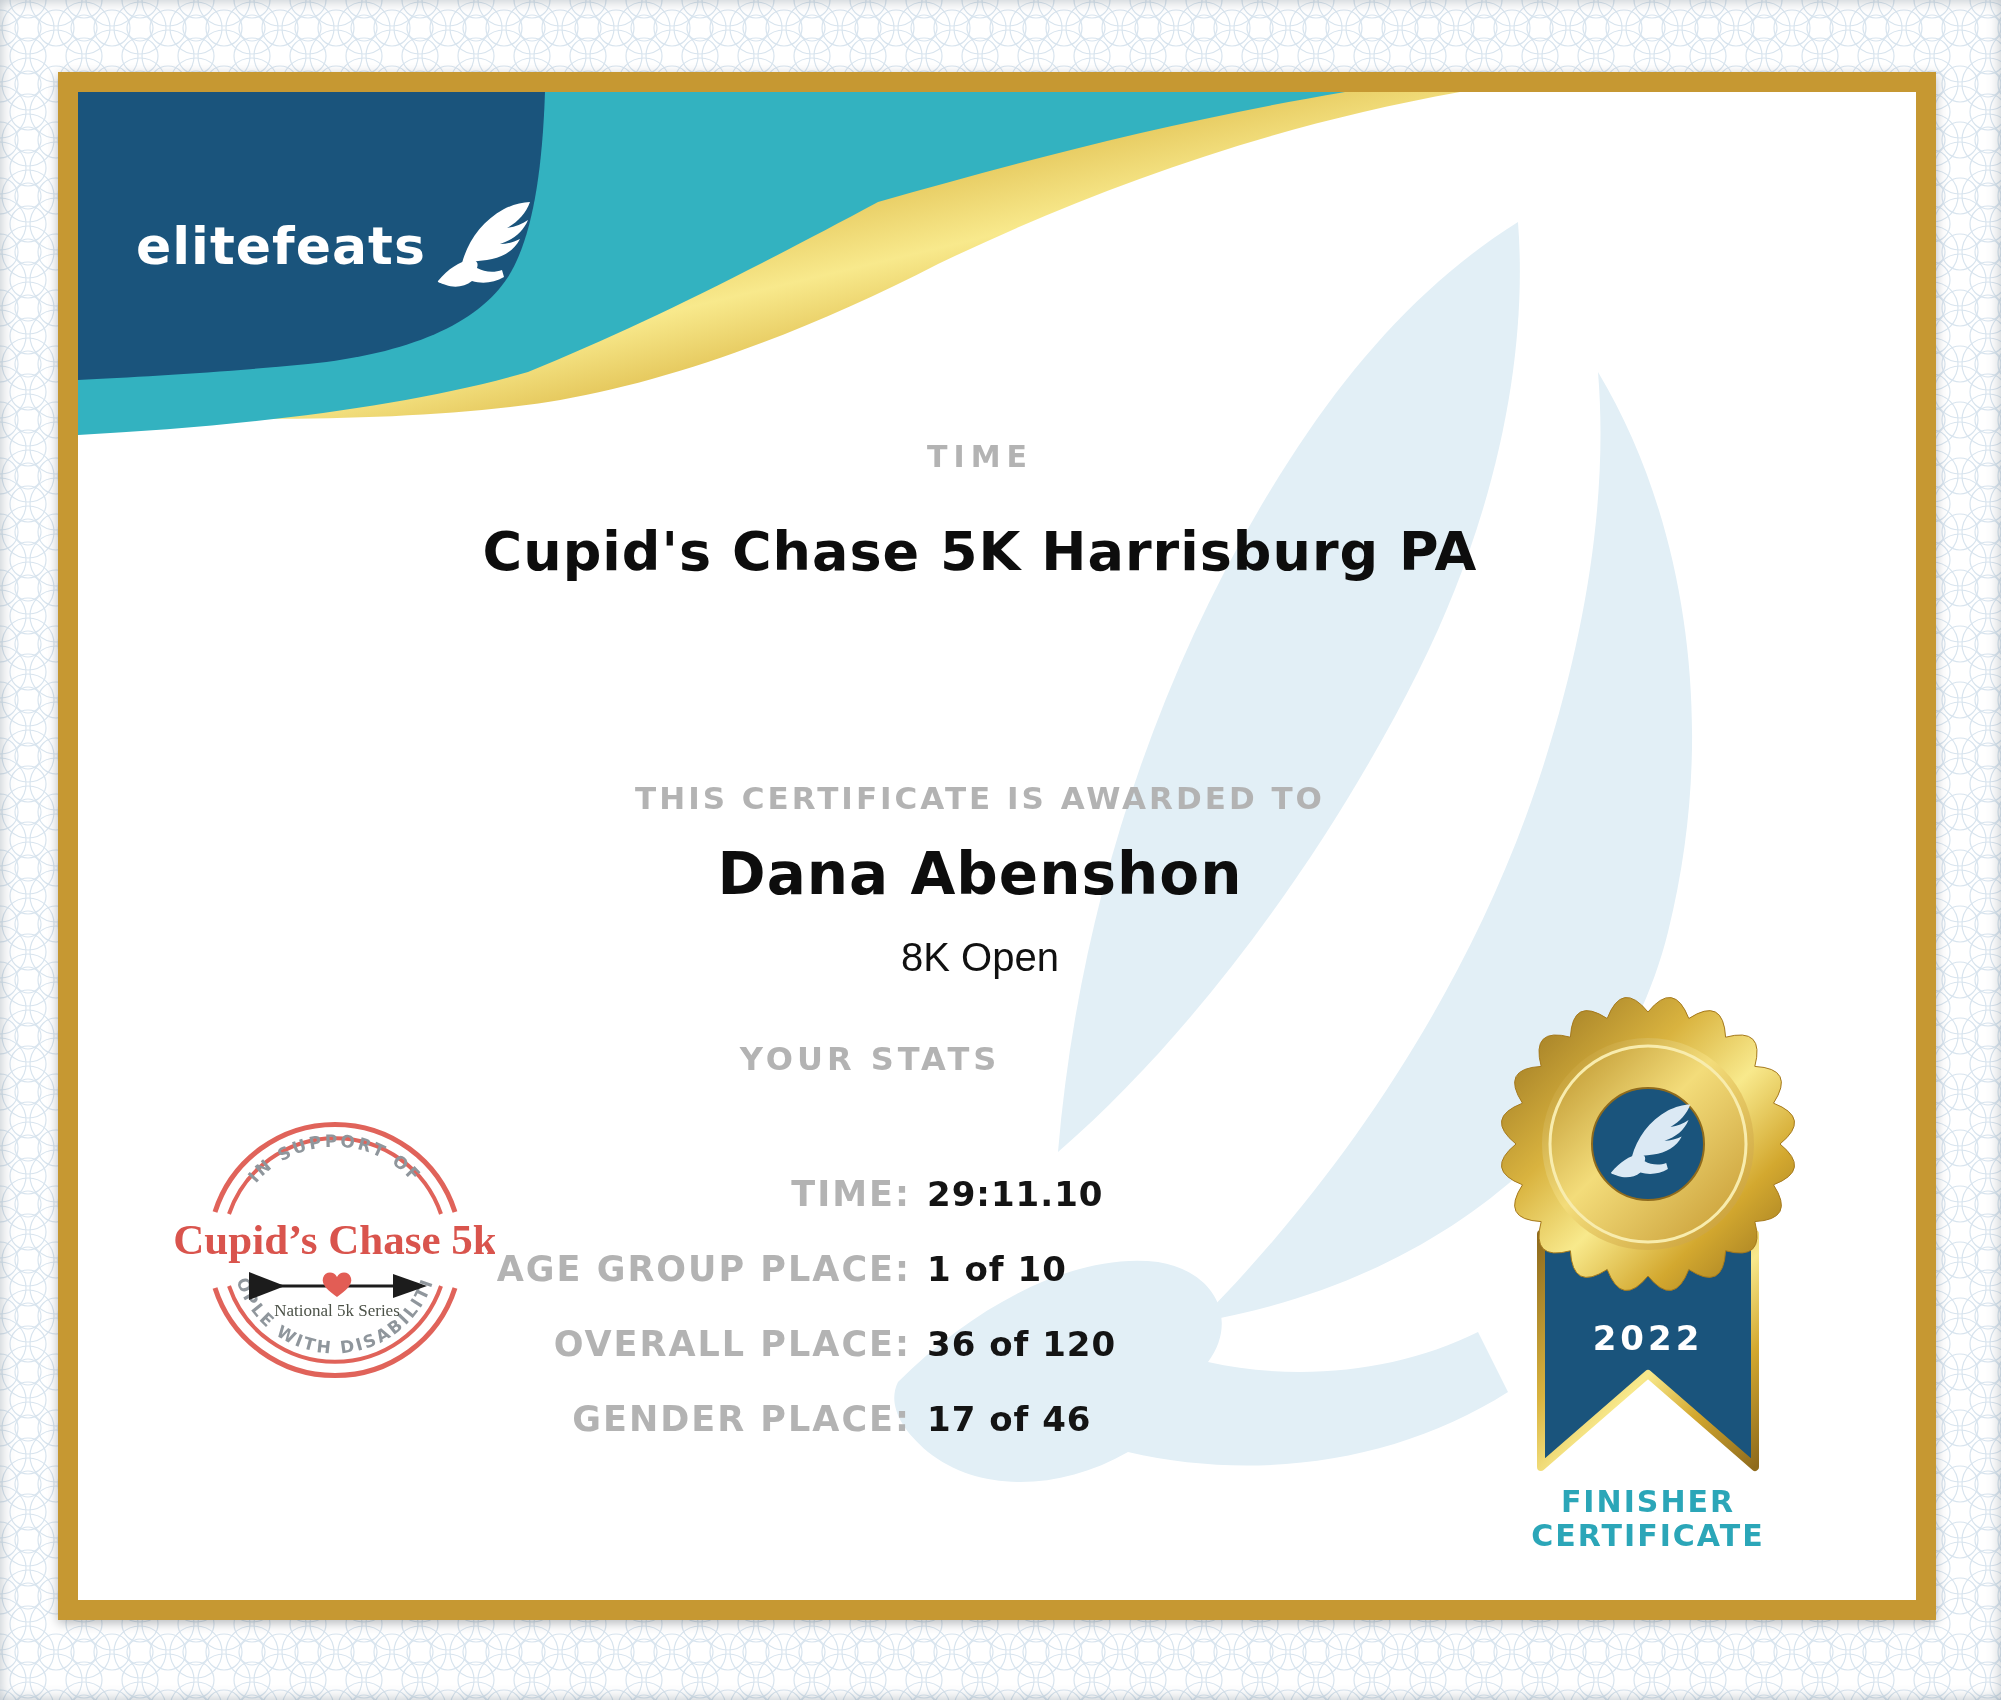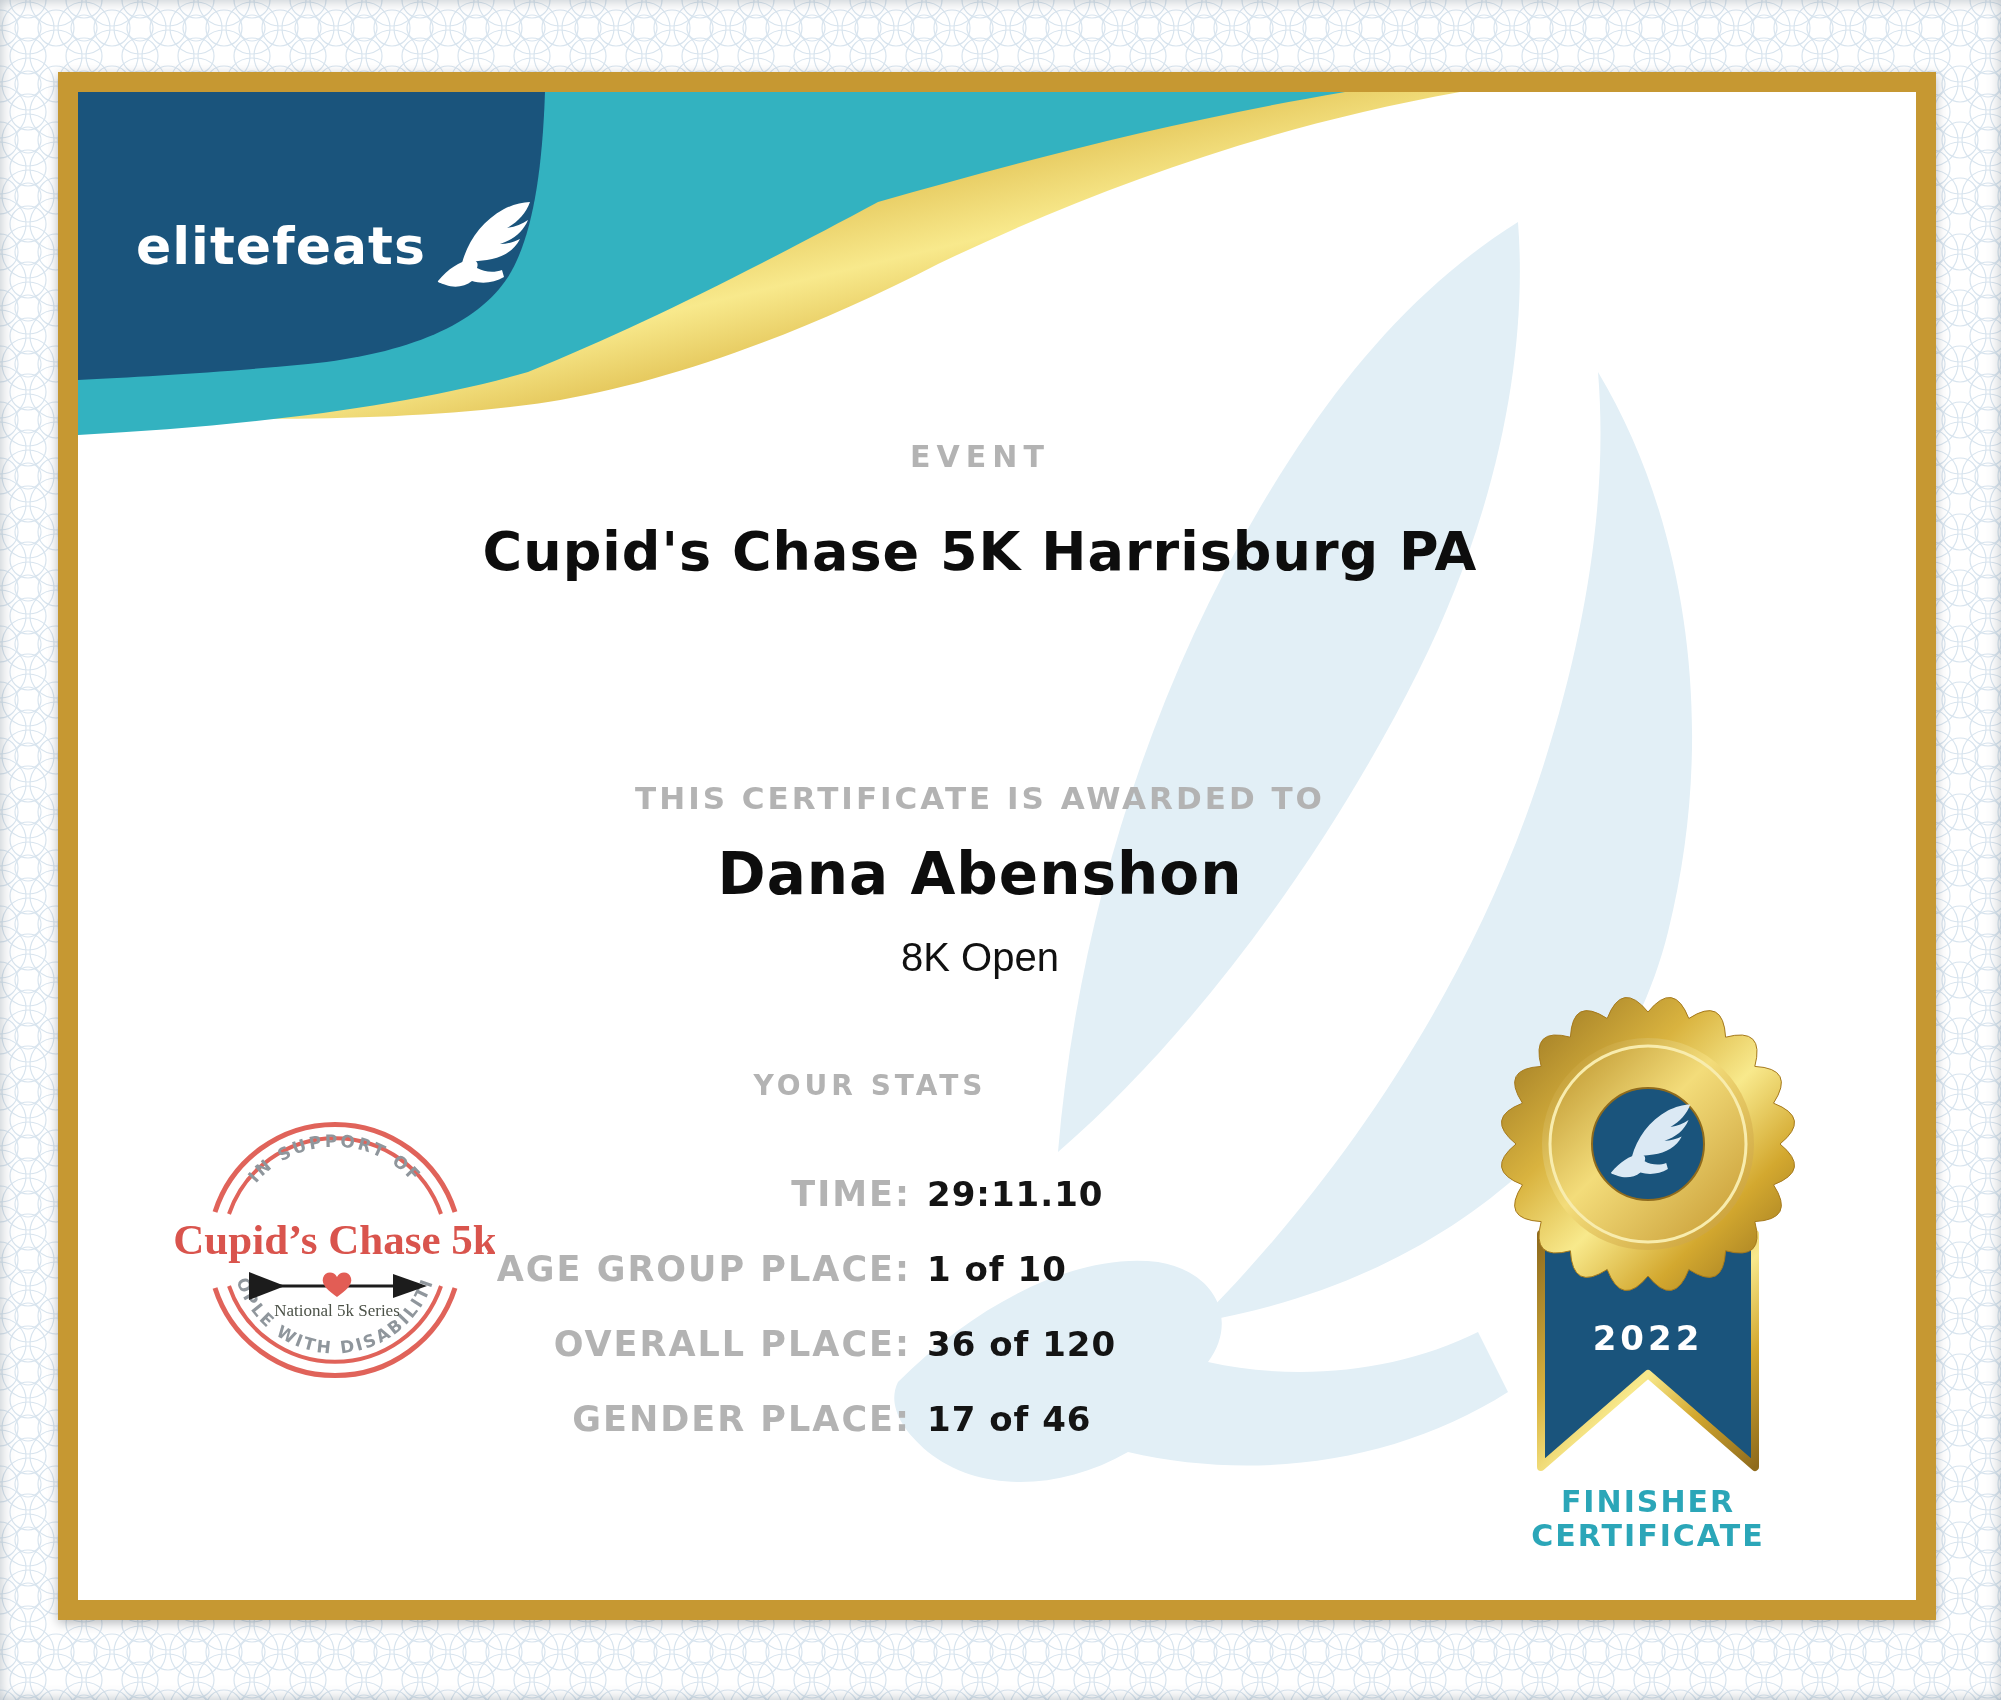--- a/index.html
+++ b/index.html
@@ -15,21 +15,21 @@
   .brand-text{color:#fff;font-size:52px;font-weight:bold;letter-spacing:1px;line-height:1;padding-top:36px;}
   .brand-icon{margin-left:6px;margin-top:0;}
   
   .cline{position:absolute;left:0;width:100%;text-align:center;}
   .lbl{color:#b3b3b3;font-weight:bold;}
   .event-label{top:347px;font-size:30px;letter-spacing:6px;}
   .event-name{top:428px;font-size:54px;font-weight:bold;color:#0d0d0d;letter-spacing:1px;}
   .award-label{top:688px;font-size:31px;letter-spacing:3px;}
   .recipient{top:748px;font-size:58px;font-weight:bold;color:#0d0d0d;letter-spacing:1px;}
   .division{top:843px;font-size:40px;color:#111;font-family:"Liberation Sans",sans-serif;font-weight:400;}
-  .stats-heading{position:absolute;top:977px;left:0;width:1584px;text-align:center;font-size:28px;letter-spacing:4px;}
+  .stats-heading{position:absolute;top:948px;left:0;width:1584px;text-align:center;font-size:32px;letter-spacing:4px;}
   .stats{position:absolute;top:1082px;left:0;width:100%;}
   .stat-row{display:flex;align-items:baseline;height:75px;}
   .stat-label{width:833px;text-align:right;color:#b3b3b3;font-weight:bold;font-size:35px;letter-spacing:2px;white-space:nowrap;}
   .stat-value{margin-left:16px;font-size:34px;font-weight:bold;color:#141414;letter-spacing:1px;white-space:nowrap;}
   .stamp{position:absolute;left:97px;top:998px;}
   .medal{position:absolute;left:1400px;top:892px;}
   .serif{font-family:"Liberation Serif","DejaVu Serif",serif;}
 </style>
 </head>
 <body>
@@ -93,21 +93,21 @@
         </g>
       </svg>
 
       <div class="brand">
         <span class="brand-text">elitefeats</span>
         <svg class="brand-icon" width="100" height="130" viewBox="0 0 100 100" aria-hidden="true">
           <use href="#wingfoot" fill="#ffffff"></use>
         </svg>
       </div>
 
-      <div class="cline lbl event-label">EVENT</div>
+      <div class="cline lbl event-label">TIME</div>
       <div class="cline event-name">Cupid's Chase 5K Harrisburg PA</div>
       <div class="cline recipient">Dana Abenshon</div>
       <div class="cline lbl award-label">THIS CERTIFICATE IS AWARDED TO</div>
       <div class="cline division">8K Open</div>
 
       <div class="stats-heading lbl">YOUR STATS</div>
 
       <div class="stats">
         <div class="stat-row">
           <span class="stat-label">TIME:</span>

